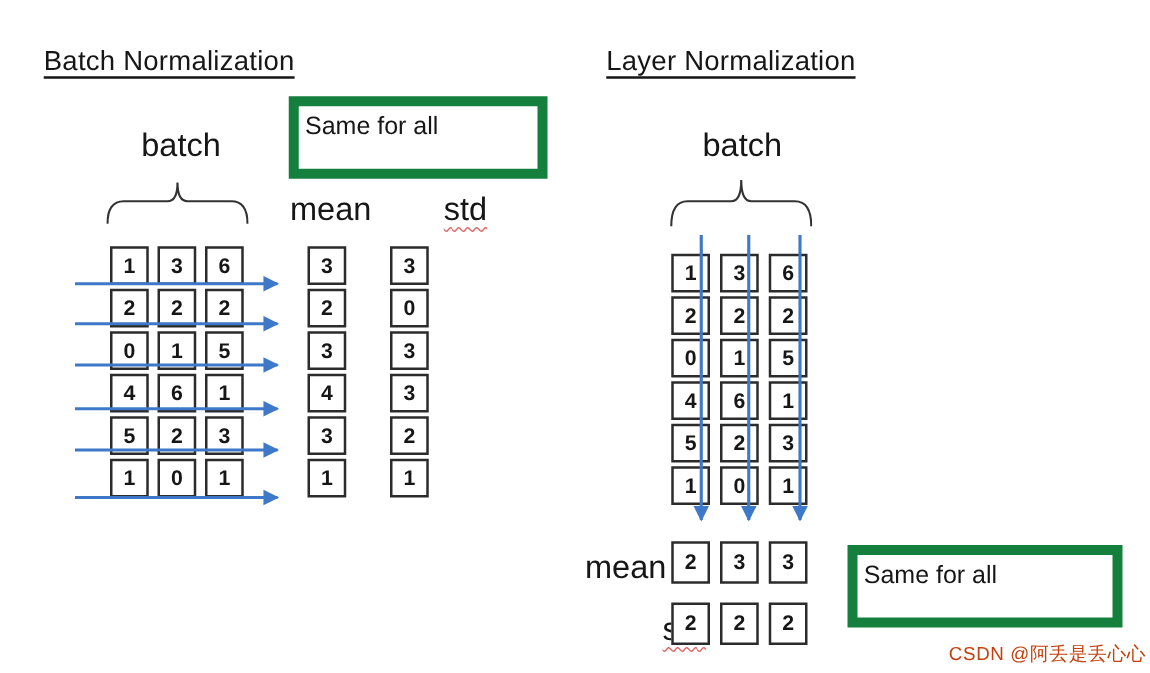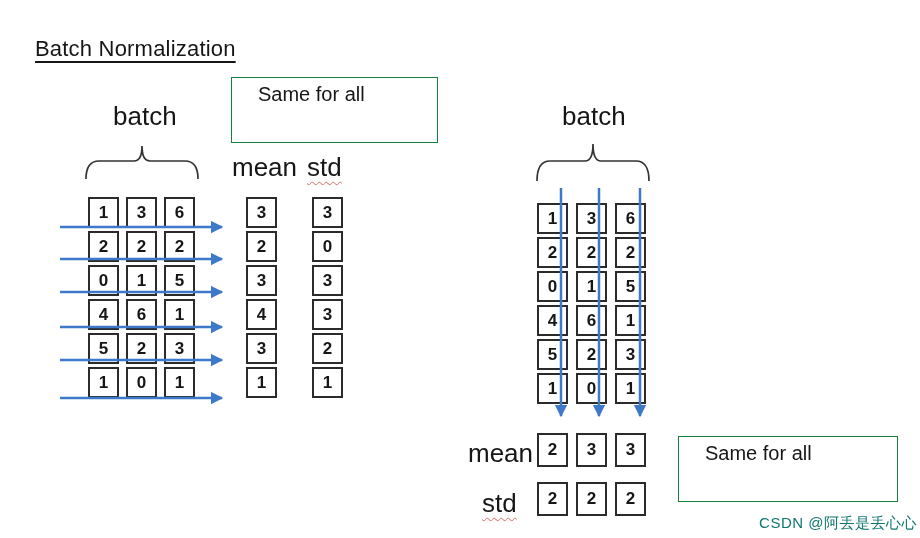--- a/index.html
+++ b/index.html
@@ -7,41 +7,41 @@
     position:relative;width:920px;height:538px;background:#ffffff;
     font-family:"Liberation Sans","DejaVu Sans",sans-serif;color:#161616;overflow:hidden;
   }
   .title{
     position:absolute;font-size:22px;letter-spacing:.2px;white-space:nowrap;
     text-decoration:underline;text-underline-offset:5px;text-decoration-thickness:1.5px;
   }
   .lbl{position:absolute;font-size:26px;white-space:nowrap;}
   .squig{
     text-decoration-line:underline;text-decoration-style:wavy;text-decoration-color:#e06666;
-    text-decoration-thickness:1px;text-underline-offset:5px;
+    text-decoration-thickness:1px;text-underline-offset:5px;margin-left:48px;
   }
   .vgrid{position:absolute;display:grid;row-gap:3px;}
   .g3{grid-template-columns:repeat(3,31px);column-gap:7px;}
   .g3r{grid-template-columns:repeat(3,31px);column-gap:8px;}
   .g1{grid-template-columns:31px;}
   .cell{
     width:31px;height:31px;box-sizing:border-box;border:2px solid #2b2b2b;background:#fff;
     display:flex;align-items:center;justify-content:center;
     font-weight:bold;font-size:17px;font-family:"Liberation Sans","DejaVu Sans",sans-serif;
   }
   .cell-m{width:31px;height:34px;box-sizing:border-box;border:2px solid #2b2b2b;background:#fff;
     display:flex;align-items:center;justify-content:center;font-weight:bold;font-size:17px;}
   .note{
-    position:absolute;box-sizing:border-box;border:1px solid #15803d;background:#fff;
-    font-size:20px;line-height:1.38;padding:3px 26px;white-space:nowrap;
+    position:absolute;box-sizing:border-box;border:8px solid #15803d;background:#fff;
+    font-size:20px;line-height:1.38;padding:3px 5px;white-space:nowrap;
   }
   .arrow-svg{position:absolute;pointer-events:none;z-index:5;}
   .brace-svg{position:absolute;pointer-events:none;}
   #watermark{
-    position:absolute;right:3px;bottom:5px;font-size:15px;color:#0f766e;letter-spacing:.5px;
+    position:absolute;right:3px;bottom:5px;font-size:15px;color:#c2410c;letter-spacing:.5px;
   }
 </style>
 </head>
 <body>
 
 <div id="canvas">
 
   <div class="title" style="left:35px;top:36px;">Batch Normalization</div>
 
   <div class="lbl" style="left:113px;top:101px;">batch</div>
@@ -105,20 +105,21 @@
     <g stroke="#3e78c8" stroke-width="2.5">
       <line x1="4" y1="9" x2="166" y2="9" marker-end="url(#ahr)"></line>
       <line x1="4" y1="41" x2="166" y2="41" marker-end="url(#ahr)"></line>
       <line x1="4" y1="74" x2="166" y2="74" marker-end="url(#ahr)"></line>
       <line x1="4" y1="109" x2="166" y2="109" marker-end="url(#ahr)"></line>
       <line x1="4" y1="142" x2="166" y2="142" marker-end="url(#ahr)"></line>
       <line x1="4" y1="180" x2="166" y2="180" marker-end="url(#ahr)"></line>
     </g>
   </svg>
 
+  <div class="title" style="left:485px;top:36px;">Layer Normalization</div>
 
   <div class="lbl" style="left:562px;top:101px;">batch</div>
 
   <svg class="brace-svg" style="left:536px;top:141px;" width="114" height="42" viewBox="0 0 114 42">
     <path d="M1,40 Q1,20 14,20 L49,20 Q57,20 57,3 Q57,20 65,20 L100,20 Q113,20 113,40" fill="none" stroke="#333" stroke-width="1.7"></path>
   </svg>
 
   <div class="vgrid g3r" style="left:537px;top:203px;">
     <div class="cell">1</div>
     <div class="cell">3</div>

